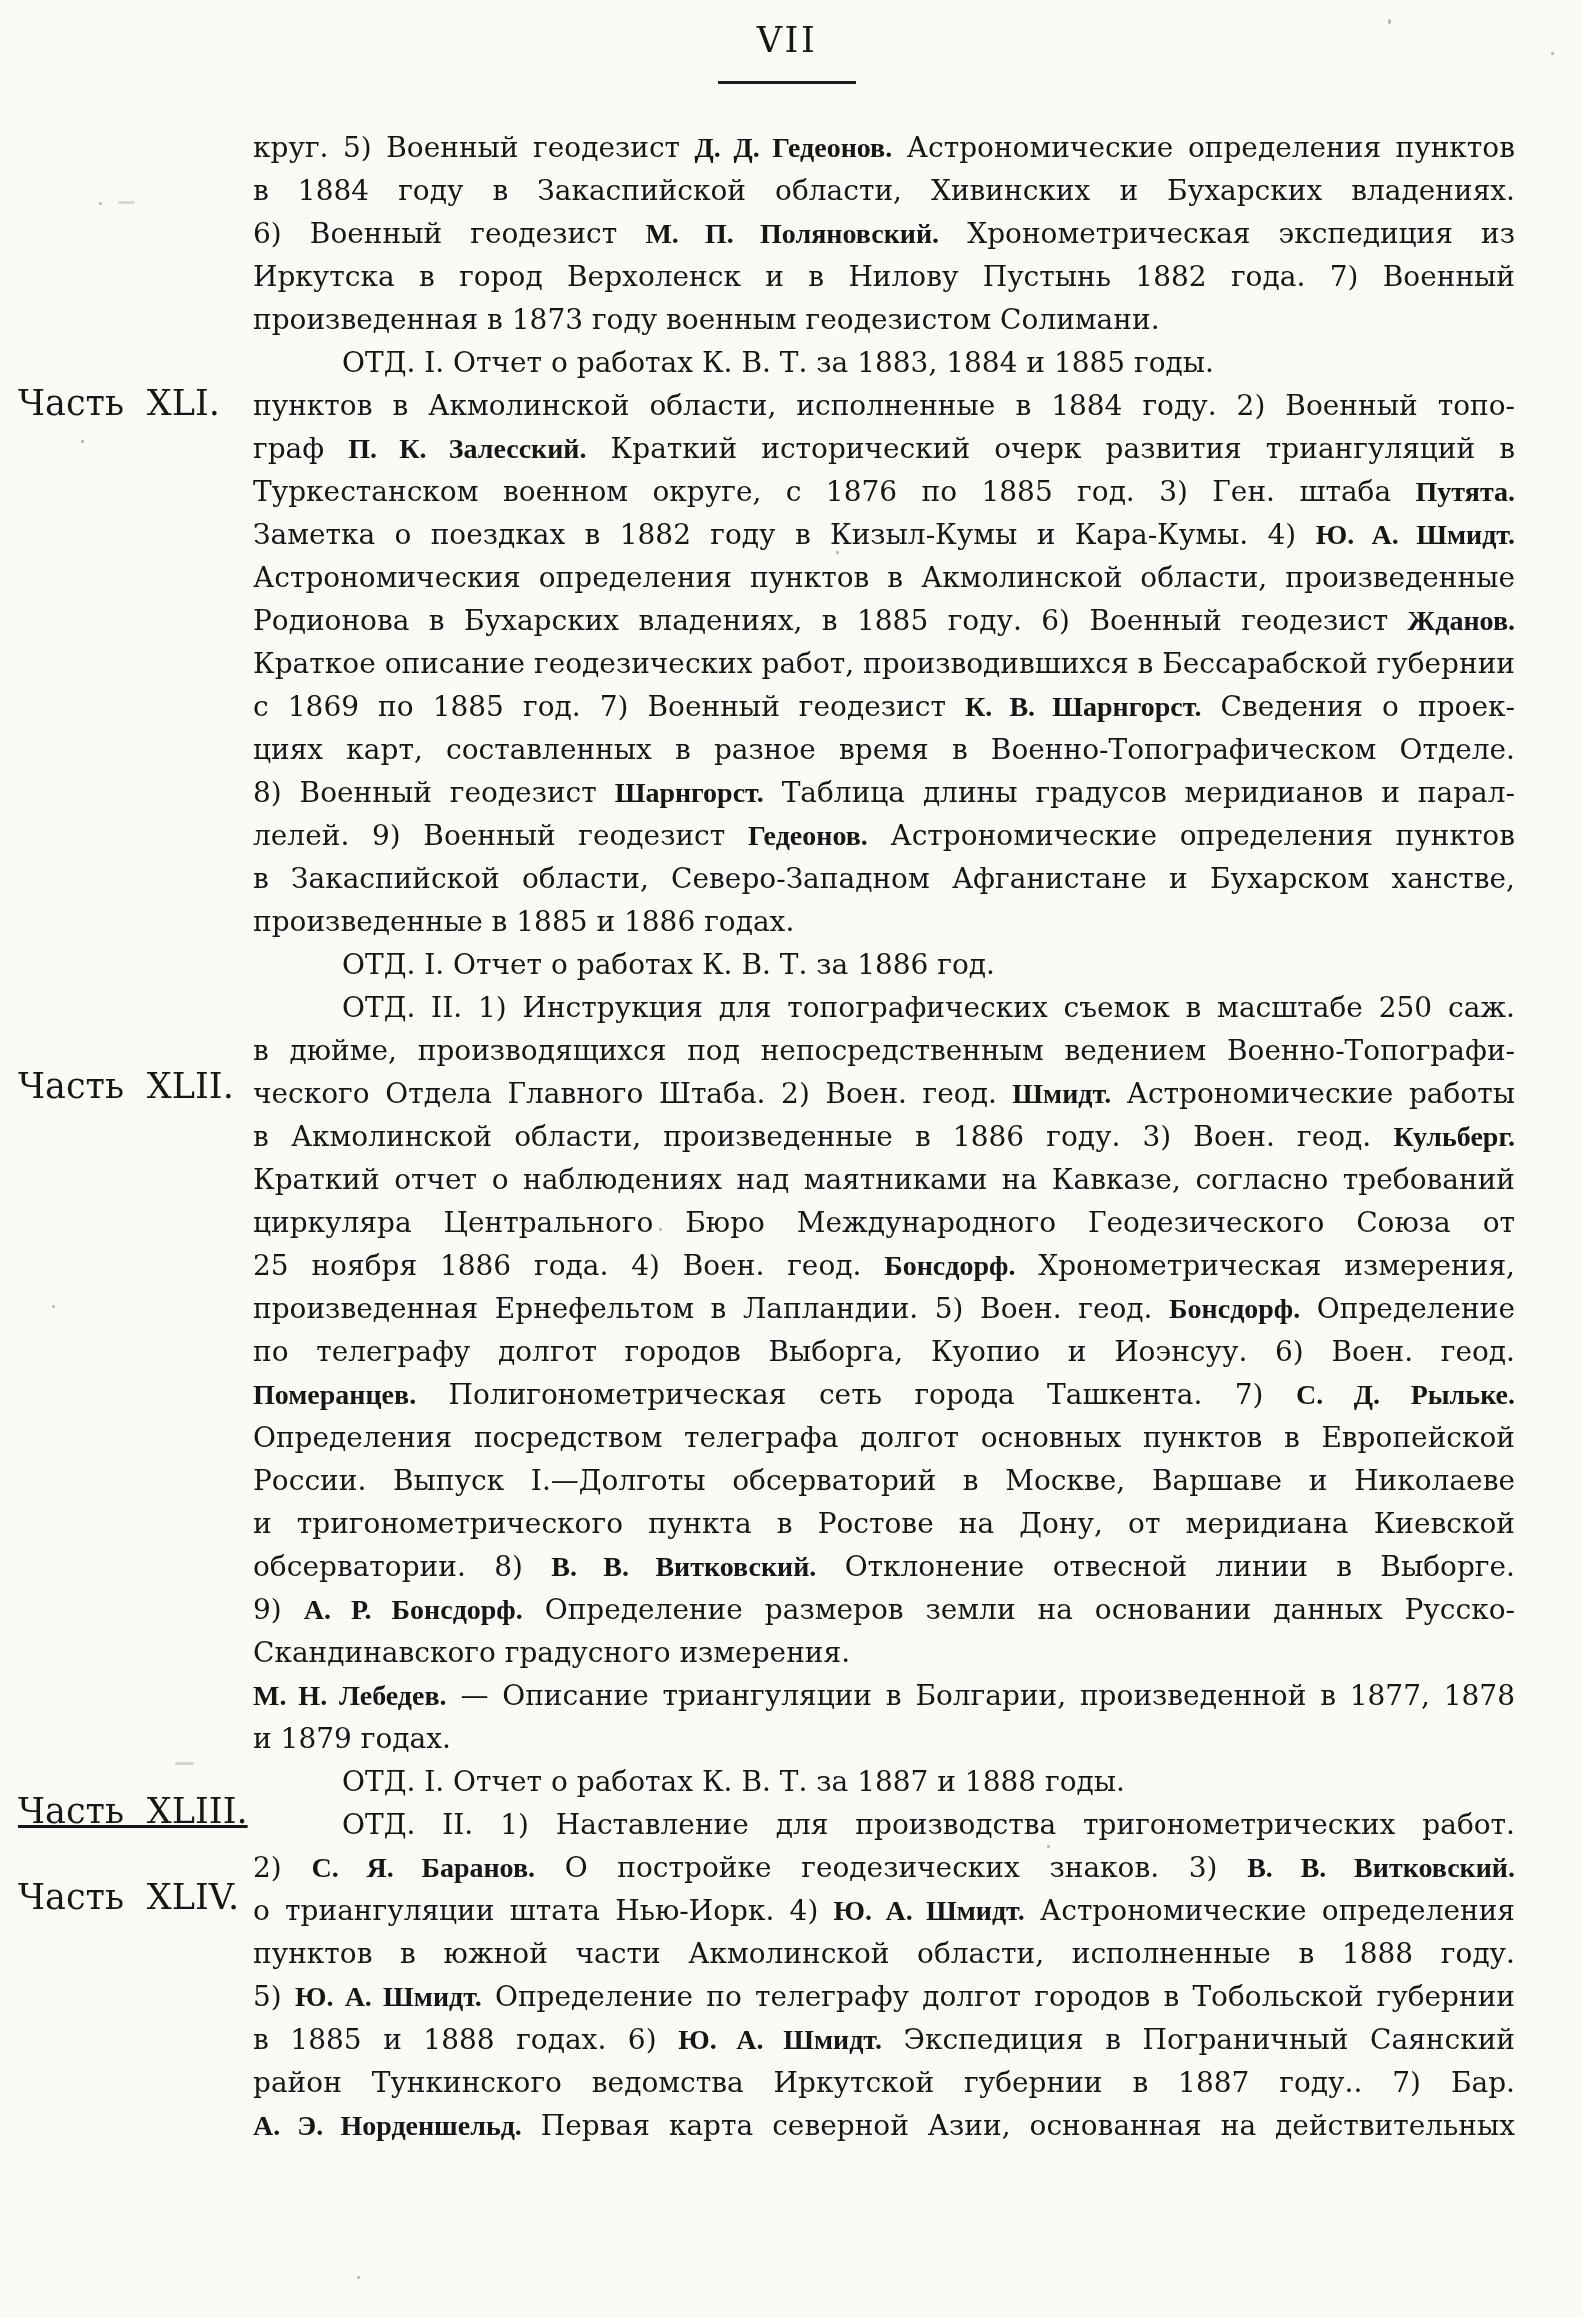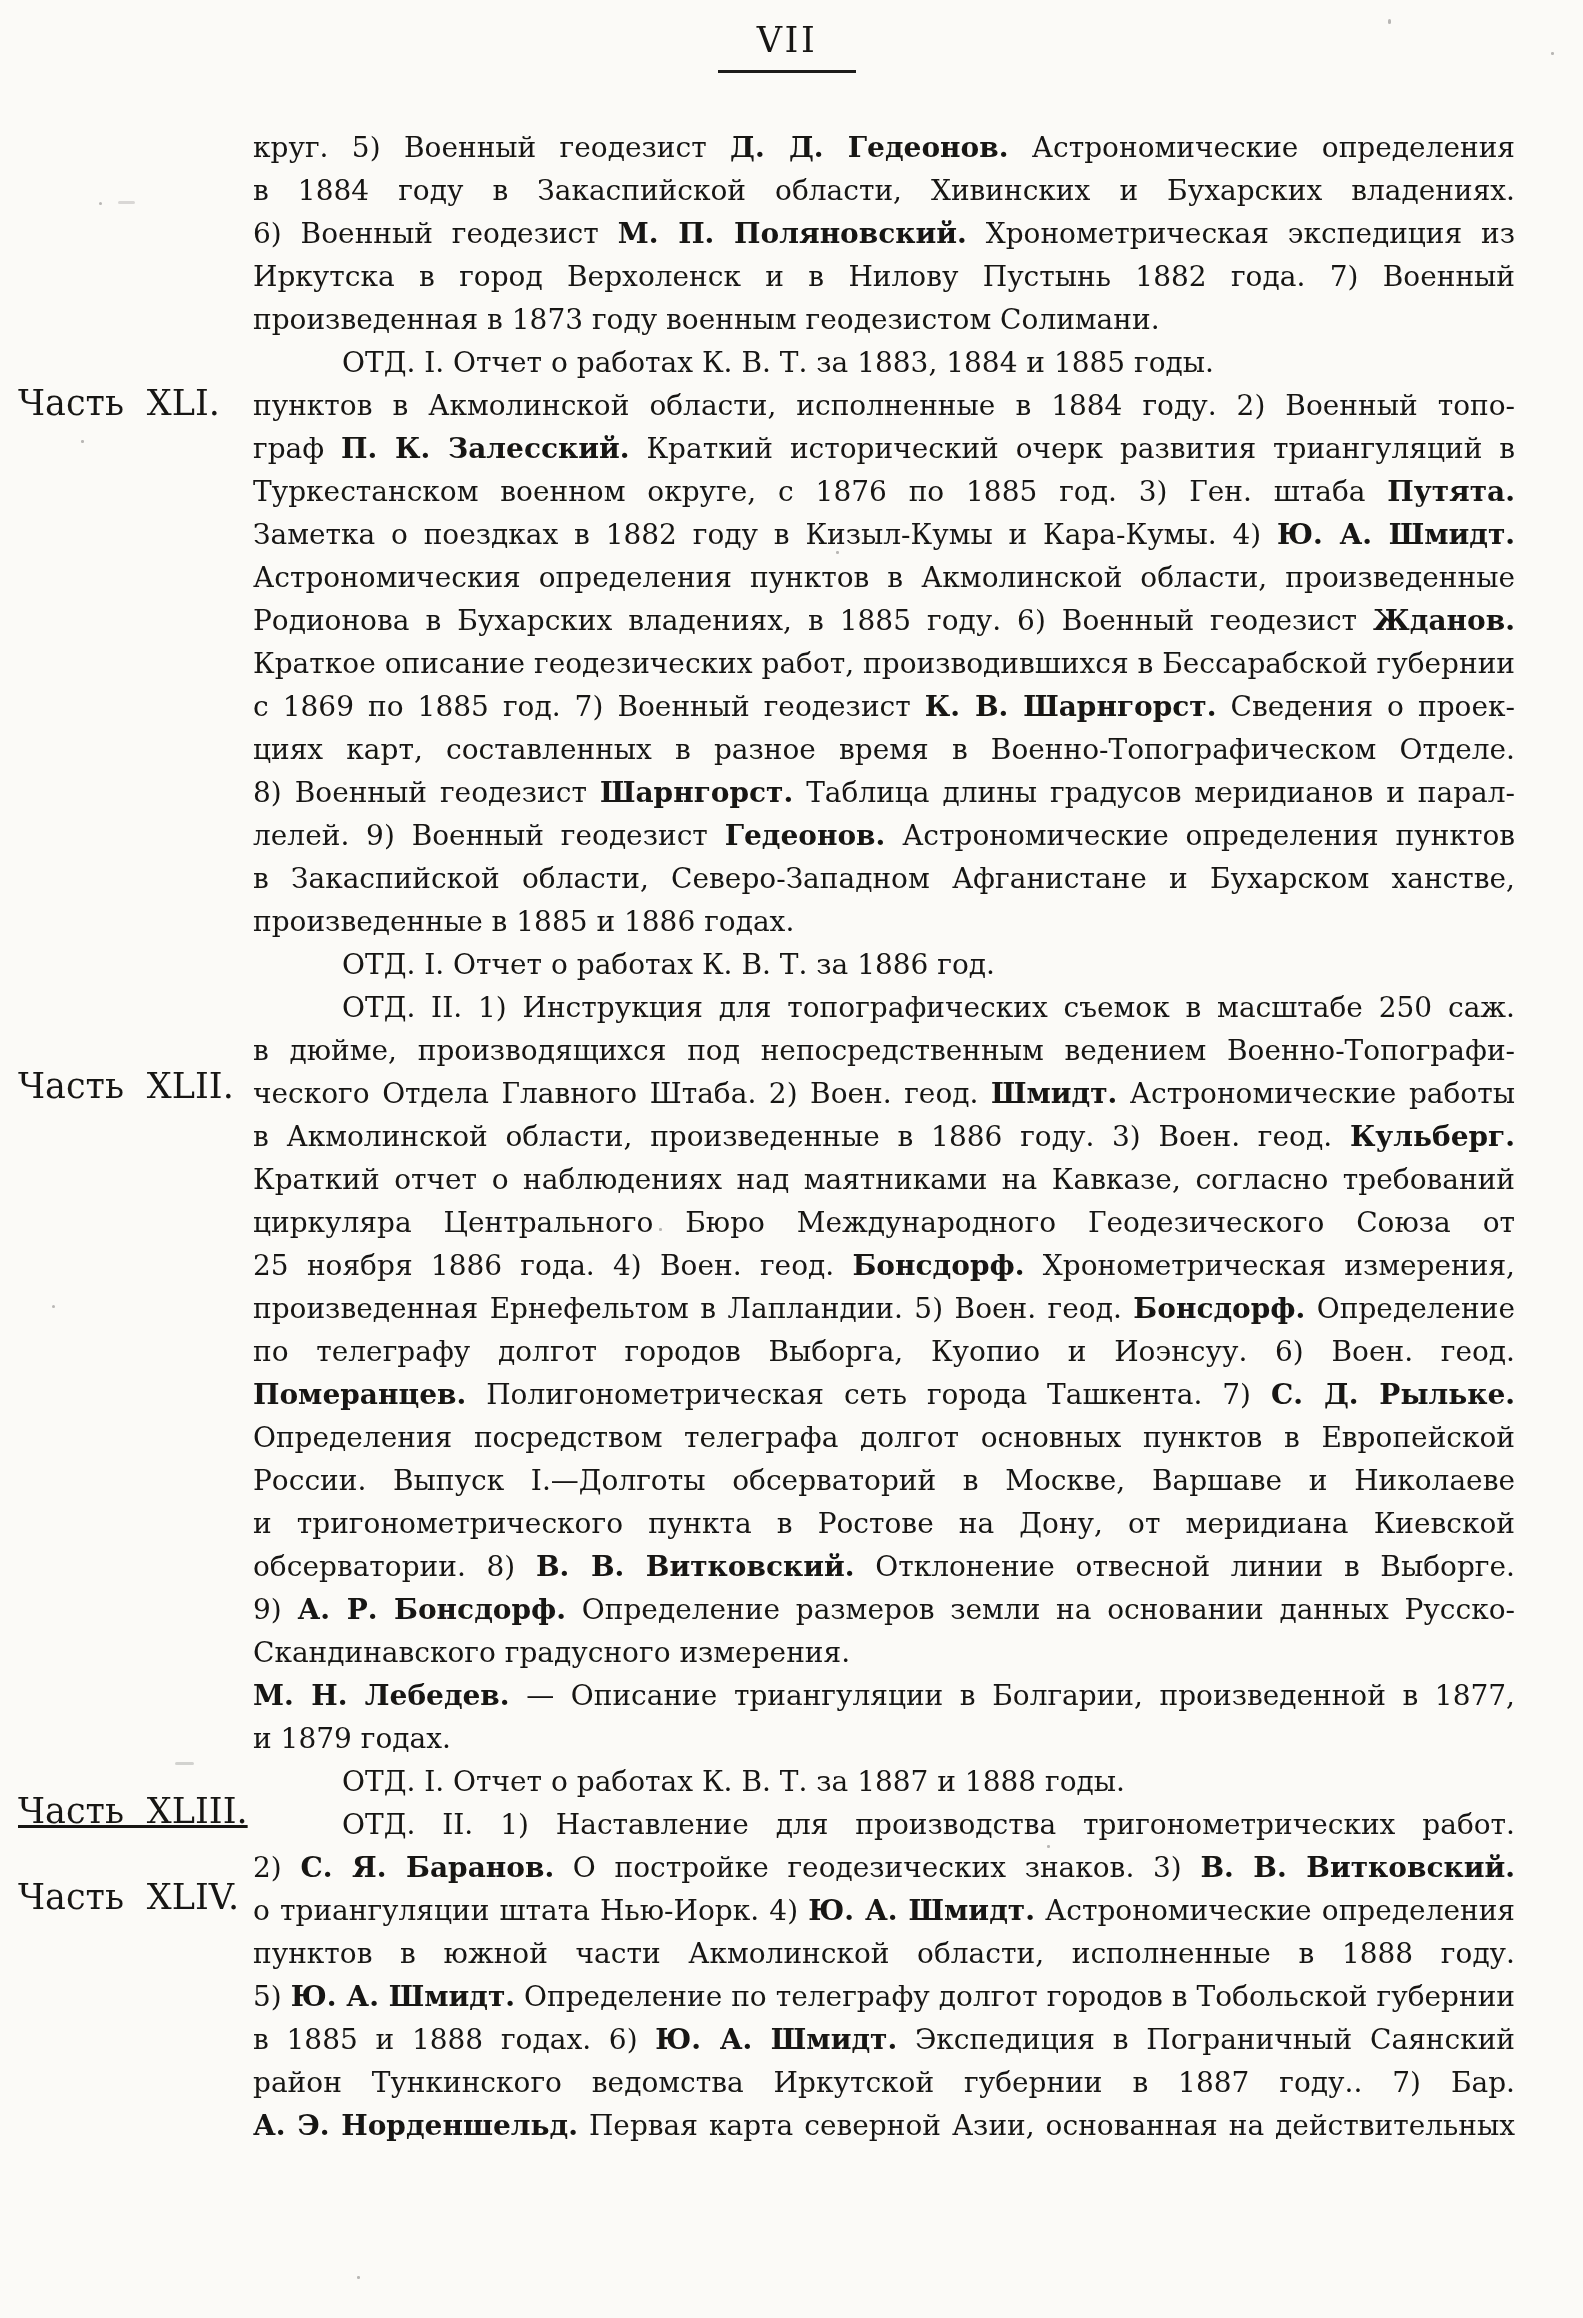--- a/index.html
+++ b/index.html
@@ -18,21 +18,21 @@
   }
   
   .page-header {
     position: absolute;
     left: 718px;
     top: 20px;
     width: 138px;
     text-align: center;
     font-size: 35px;
     letter-spacing: 2.5px;
-    padding-bottom: 10px;
+    padding-bottom: 21px;
     border-bottom: 3.4px solid #1d1c1a;
   }
   
   .text-block {
     position: absolute;
     left: 253px;
     top: 126px;
     width: 1262px;
   }
   .line {
@@ -40,21 +40,21 @@
     line-height: 43px;
     font-size: 28px;
     white-space: normal;
     overflow: hidden;
     text-align: justify;
     text-justify: inter-word;
     text-align-last: left;
   }
   .line.j { text-align-last: justify; }
   .line.ind { padding-left: 89px; }
-  .b { font-weight: bold; }
+  .b { font-weight: bold; font-family: Liberation Serif, serif; }
   
   .margin-label {
     position: absolute;
     left: 18px;
     width: 219px;
     font-size: 35px;
     line-height: 43px;
     word-spacing: 11.8px;
     white-space: nowrap;
   }

